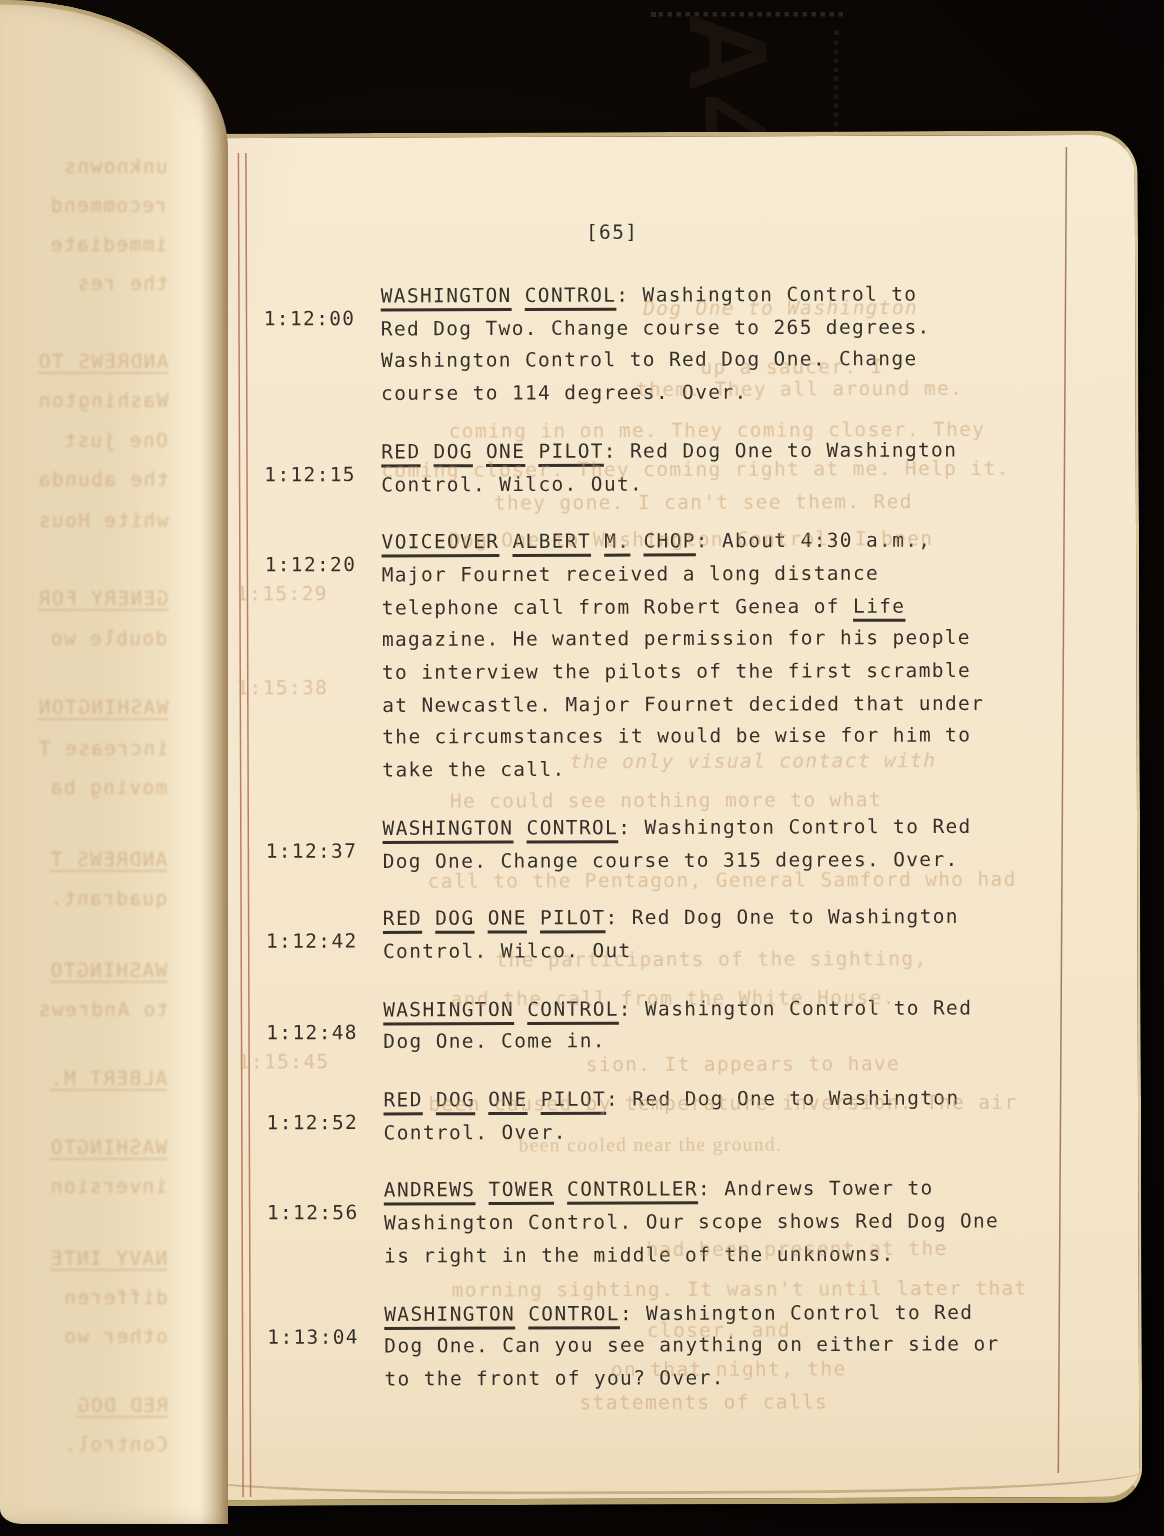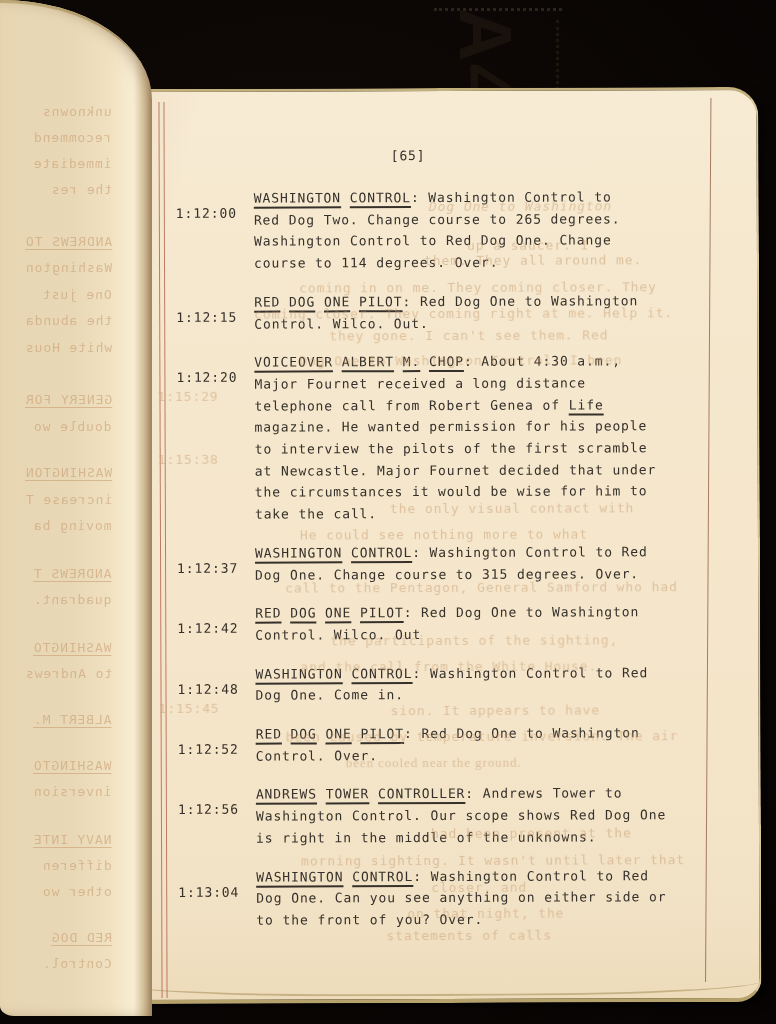--- a/index.html
+++ b/index.html
@@ -188,21 +188,21 @@
 
   <span class="ghost" style="left: 312px; top: 108px; font-style: italic;">Dog One to Washington</span>
       <span class="ghost" style="left: 350px; top: 135px; margin-top: 12px;">up a saucer. I</span>
       <span class="ghost" style="left: 307px; top: 162px;">them. They all around me.</span>
       <span class="ghost" style="left: 182px; top: 189px;">coming in on me. They coming closer. They</span>
       <span class="ghost" style="left: 137px; top: 215px;">coming closer. They coming right at me. Help it.</span>
       <span class="ghost" style="left: 212px; top: 237px;">they gone. I can't see them. Red</span>
       <span class="ghost" style="left: 182px; top: 262px;">Dog One to Washington Control. I been</span>
       <span class="ghost" style="left: 40px; top: 297px;">1:15:29</span>
       <span class="ghost" style="left: 40px; top: 360px;">1:15:38</span>
-      <span class="ghost" style="left: 272px; top: 410px;">the only visual contact with</span>
+      <span class="ghost" style="left: 262px; top: 410px; font-style: italic;">the only visual contact with</span>
       <span class="ghost" style="left: 182px; top: 436px;">He could see nothing more to what</span>
       <span class="ghost" style="left: 167px; top: 489px;">call to the Pentagon, General Samford who had</span>
       <span class="ghost" style="left: 212px; top: 542px;">the participants of the sighting,</span>
       <span class="ghost" style="left: 182px; top: 568px;">and the call from the White House.</span>
       <span class="ghost" style="left: 40px; top: 609px;">1:15:45</span>
       <span class="ghost" style="left: 272px; top: 612px;">sion. It appears to have</span>
       <span class="ghost" style="left: 167px; top: 638px;">been caused by temperature inversion. The air</span>
       <span class="ghost" style="left: 227px; top: 664px; font-family: Liberation Serif, serif;">been cooled near the ground.</span>
       <span class="ghost" style="left: 312px; top: 735px;">had been present at the</span>
       <span class="ghost" style="left: 182px; top: 762px;">morning sighting. It wasn't until later that</span>

